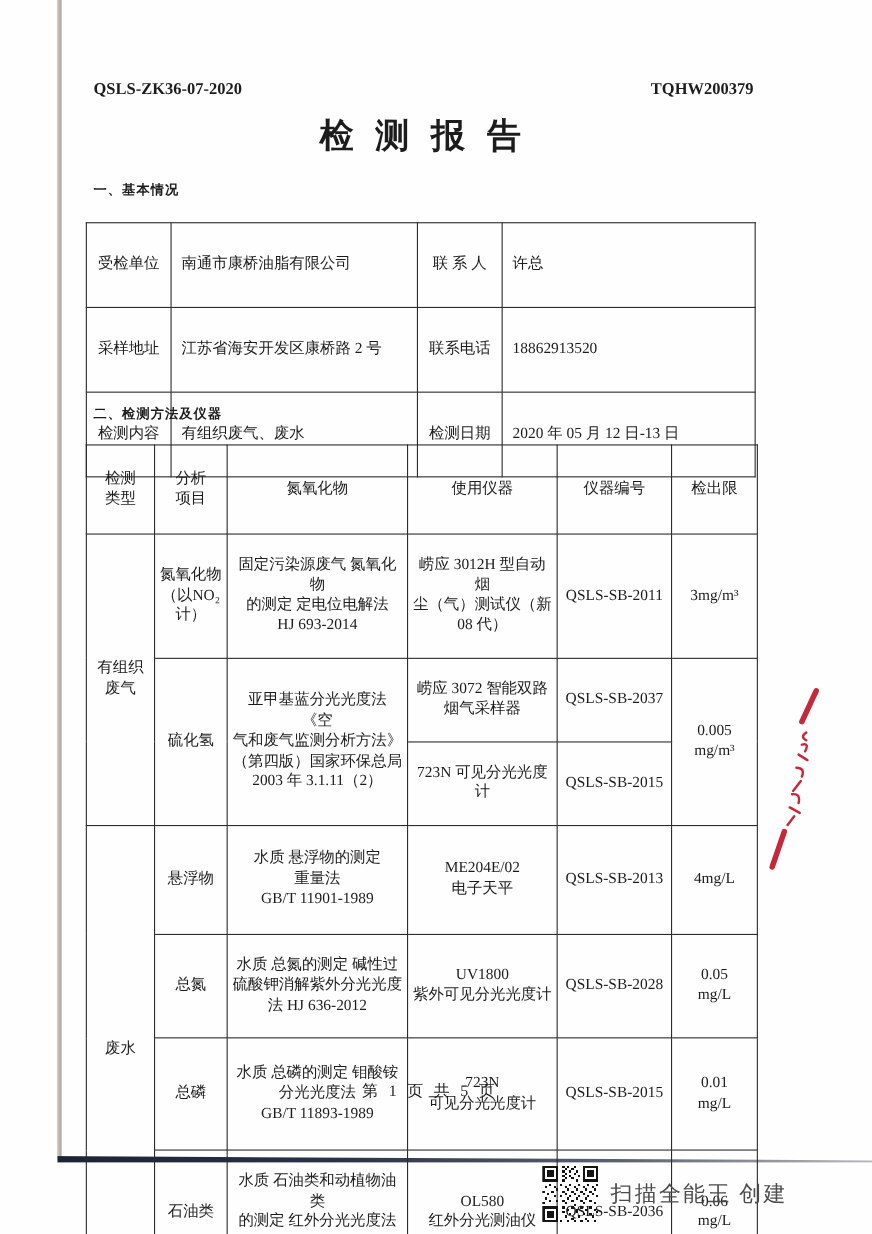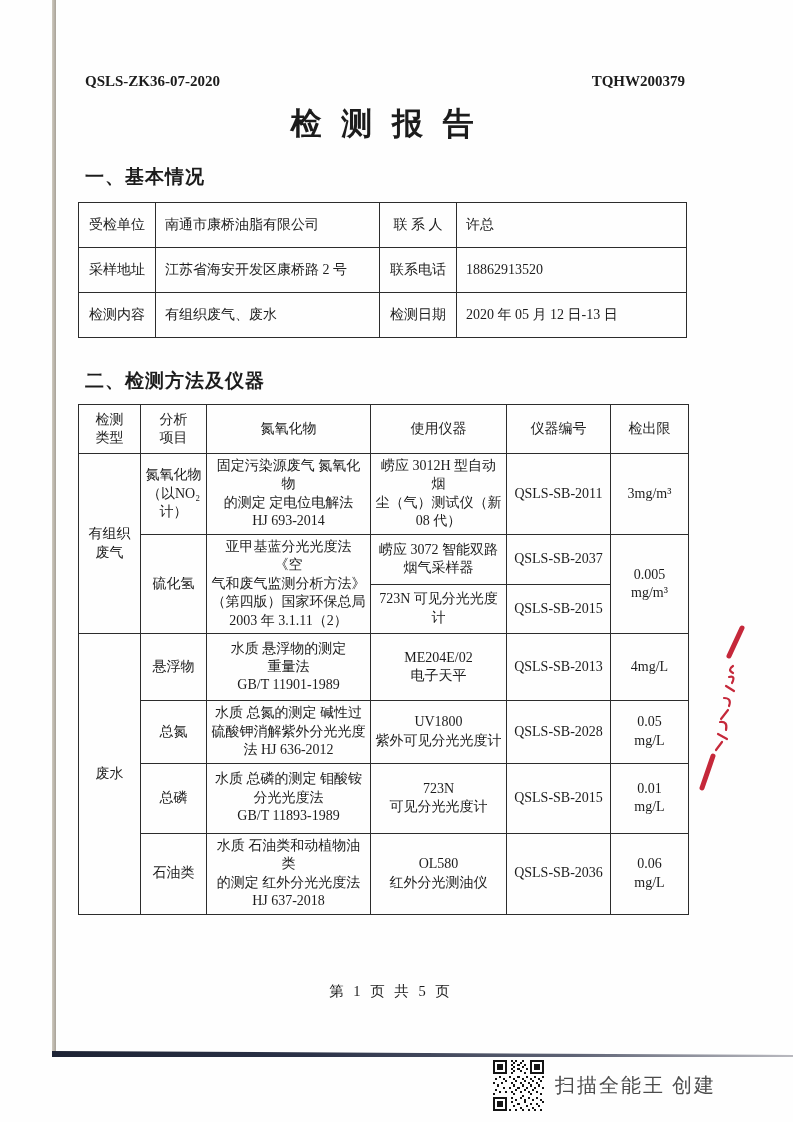--- a/index.html
+++ b/index.html
@@ -7,25 +7,25 @@
         font-family:"Liberation Serif","DejaVu Serif",serif;color:#1c1c1c;}
   .edge-left{position:absolute;left:52px;top:0;width:4px;height:1054px;
         background:linear-gradient(to right,#cfcabf,#a8a298);}
   .edge-bottom{position:absolute;left:52px;top:1051px;width:741px;height:6px;
         background:linear-gradient(to right,#1d2334 0%,#2b3248 35%,#5d6274 70%,#b9b9bf 100%);
         clip-path:polygon(0 0,100% 65%,100% 100%,0 100%);}
   .header-row{position:absolute;left:85px;top:73px;width:600px;display:flex;
         justify-content:space-between;font-size:15px;font-weight:600;}
   .title{position:absolute;left:85px;top:103px;width:600px;margin:0;text-align:center;
         font-size:31px;font-weight:700;letter-spacing:6px;}
-  .sec-heading{position:absolute;left:85px;margin:0;font-size:19px;font-weight:700;letter-spacing:1px;}
+  .sec-heading{position:absolute;left:85px;margin:0;font-size:12px;font-weight:700;letter-spacing:1px;}
   .s1h{top:164px;} .s2h{top:368px;}
   table{position:absolute;left:78px;border-collapse:collapse;table-layout:fixed;
         font-size:14px;line-height:1.32;color:#1c1c1c;}
-  td,th{border:1.6px solid #2c2c2c;padding:3px 3px;}
+  td,th{border:1.6px solid #2c2c2c;padding:19px 3px;}
   .t1{top:202px;width:608px;}
   .t1 td{height:38px;}
   .t1 .lab{text-align:center;}
   .t1 .val{padding-left:9px;}
   .t2{top:404px;width:610px;text-align:center;}
   .t2 th{font-weight:400;height:42px;}
   .pre{white-space:pre-line;}
   .rNOx td{height:68px;} .rH2Sa td{height:36px;} .rH2Sb td{height:28px;}
   .rSS td{height:60px;} .rTN td{height:55px;} .rTP td{height:63px;} .rOIL td{height:61px;}
   .footer{position:absolute;top:982px;left:13px;width:756px;text-align:center;

